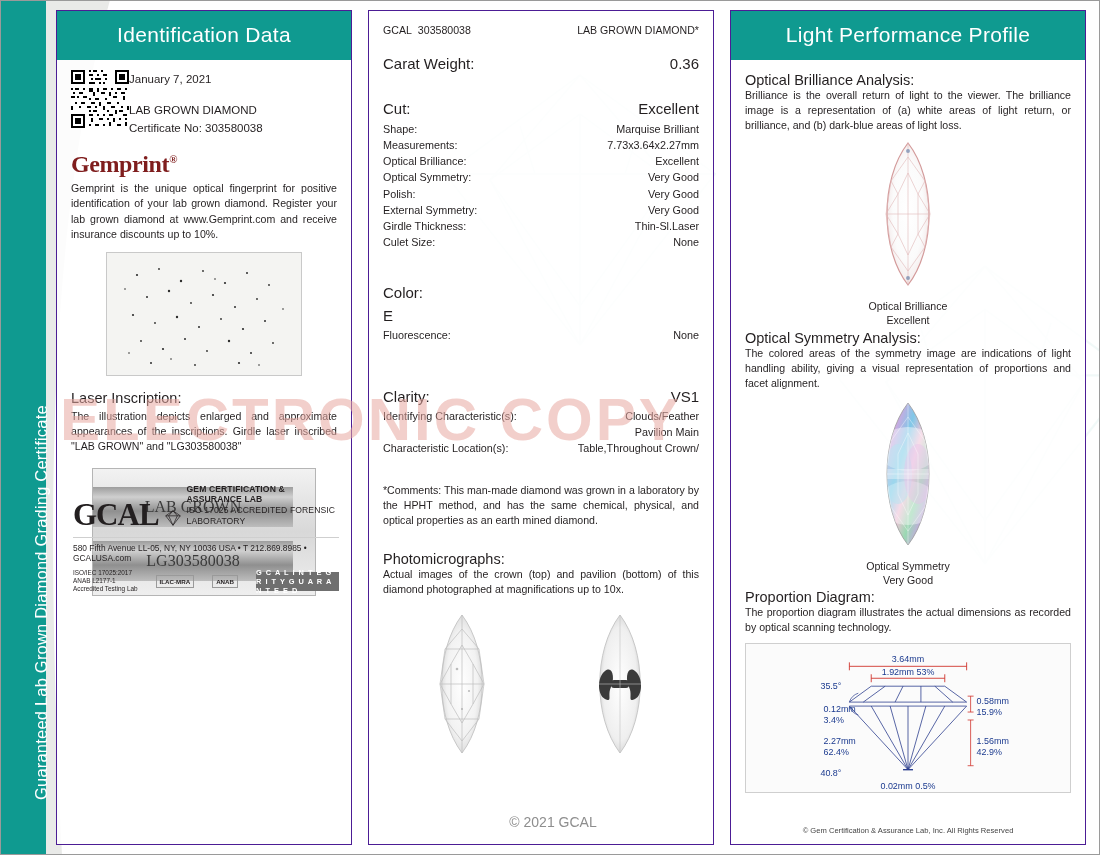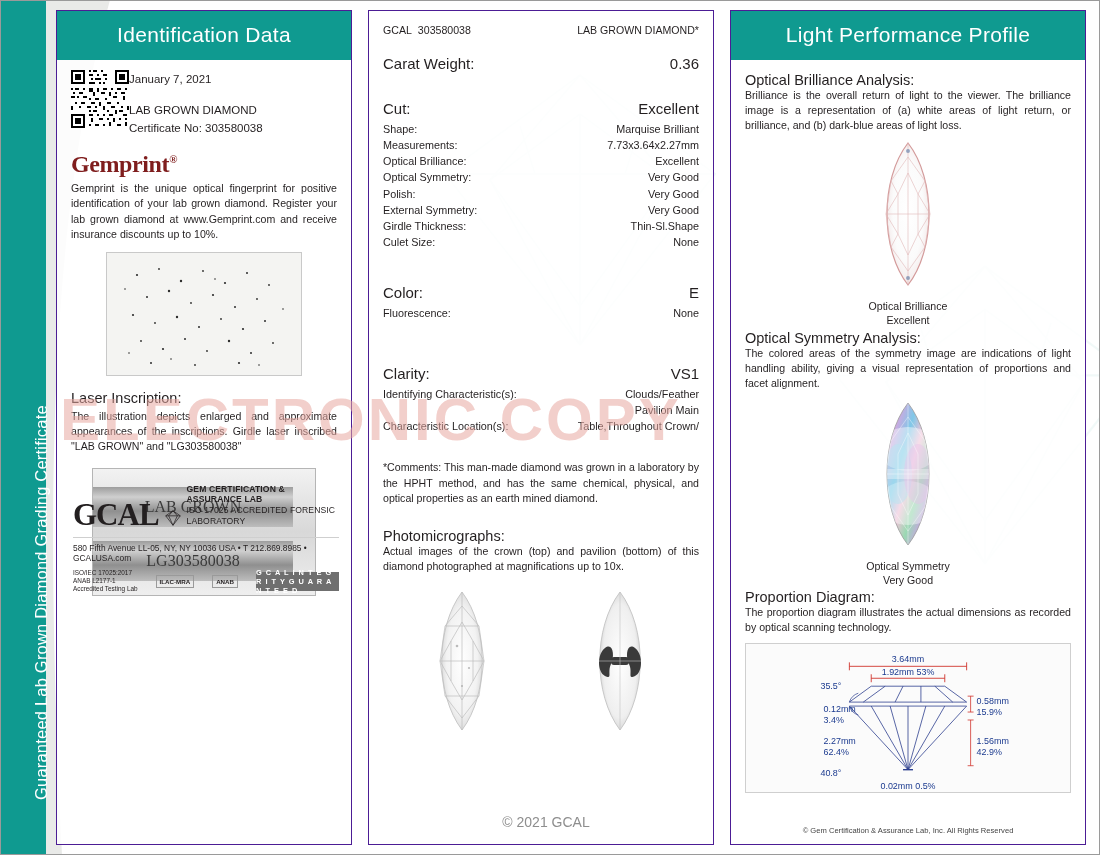--- a/index.html
+++ b/index.html
@@ -117,21 +117,21 @@
   .row-head { font-size:15px; margin-top:14px; }
   .row-head .v { font-size:15px; }
   .top-row { font-size:10.6px; margin-top:2px; }
   .big-label { font-size:15px; }
   .spacer-sm { height:9px; }
 
   .comments { font-size:10.6px; line-height:1.45; text-align:justify; margin-top:26px; }
   .photomicro-title { font-size:14.5px; margin-top:22px; }
   .photo-wrap { display:flex; justify-content:space-around; margin-top:12px; }
 
-  .copyright-c2 { position:absolute; bottom:14px; left:5px; width:100%; text-align:center; font-size:14px; color:#8e8e8e; }
+  .copyright-c2 { position:absolute; bottom:14px; left:12px; width:100%; text-align:center; font-size:14px; color:#8e8e8e; }
 
   
   .c3-title { font-size:14.5px; margin-top:2px; }
   .c3-text { font-size:10.6px; line-height:1.42; text-align:justify; }
   .caption { text-align:center; font-size:10.6px; line-height:1.35; margin-top:6px; }
   .c3-foot { position:absolute; bottom:9px; left:0; width:100%; text-align:center; font-size:7.6px; color:#444; }
 
   .prop-box { margin-top:8px; border:1px solid #cfcfcf; background:#fbfbfb; height:150px; position:relative; }
 
   
@@ -407,28 +407,28 @@
     <div class="row">
         <span>Polish:</span>
         <span>Very Good</span>
       </div>
     <div class="row">
         <span>External Symmetry:</span>
         <span>Very Good</span>
       </div>
     <div class="row">
         <span>Girdle Thickness:</span>
-        <span>Thin-Sl.Shape</span>
+        <span>Thin-Sl.Laser</span>
       </div>
     <div class="row">
         <span>Culet Size:</span>
         <span>None</span>
       </div>
 
-    <div class="row row-head" style="margin-top:32px;">
+    <div class="row row-head" style="margin-top:32px;flex-direction:column;">
       <span class="big-label">Color:</span>
       <span class="v">E</span>
     </div>
     <div class="row">
       <span>Fluorescence:</span>
       <span>None</span>
     </div>
 
     <div class="row row-head" style="margin-top:42px;">
       <span class="big-label">Clarity:</span>

